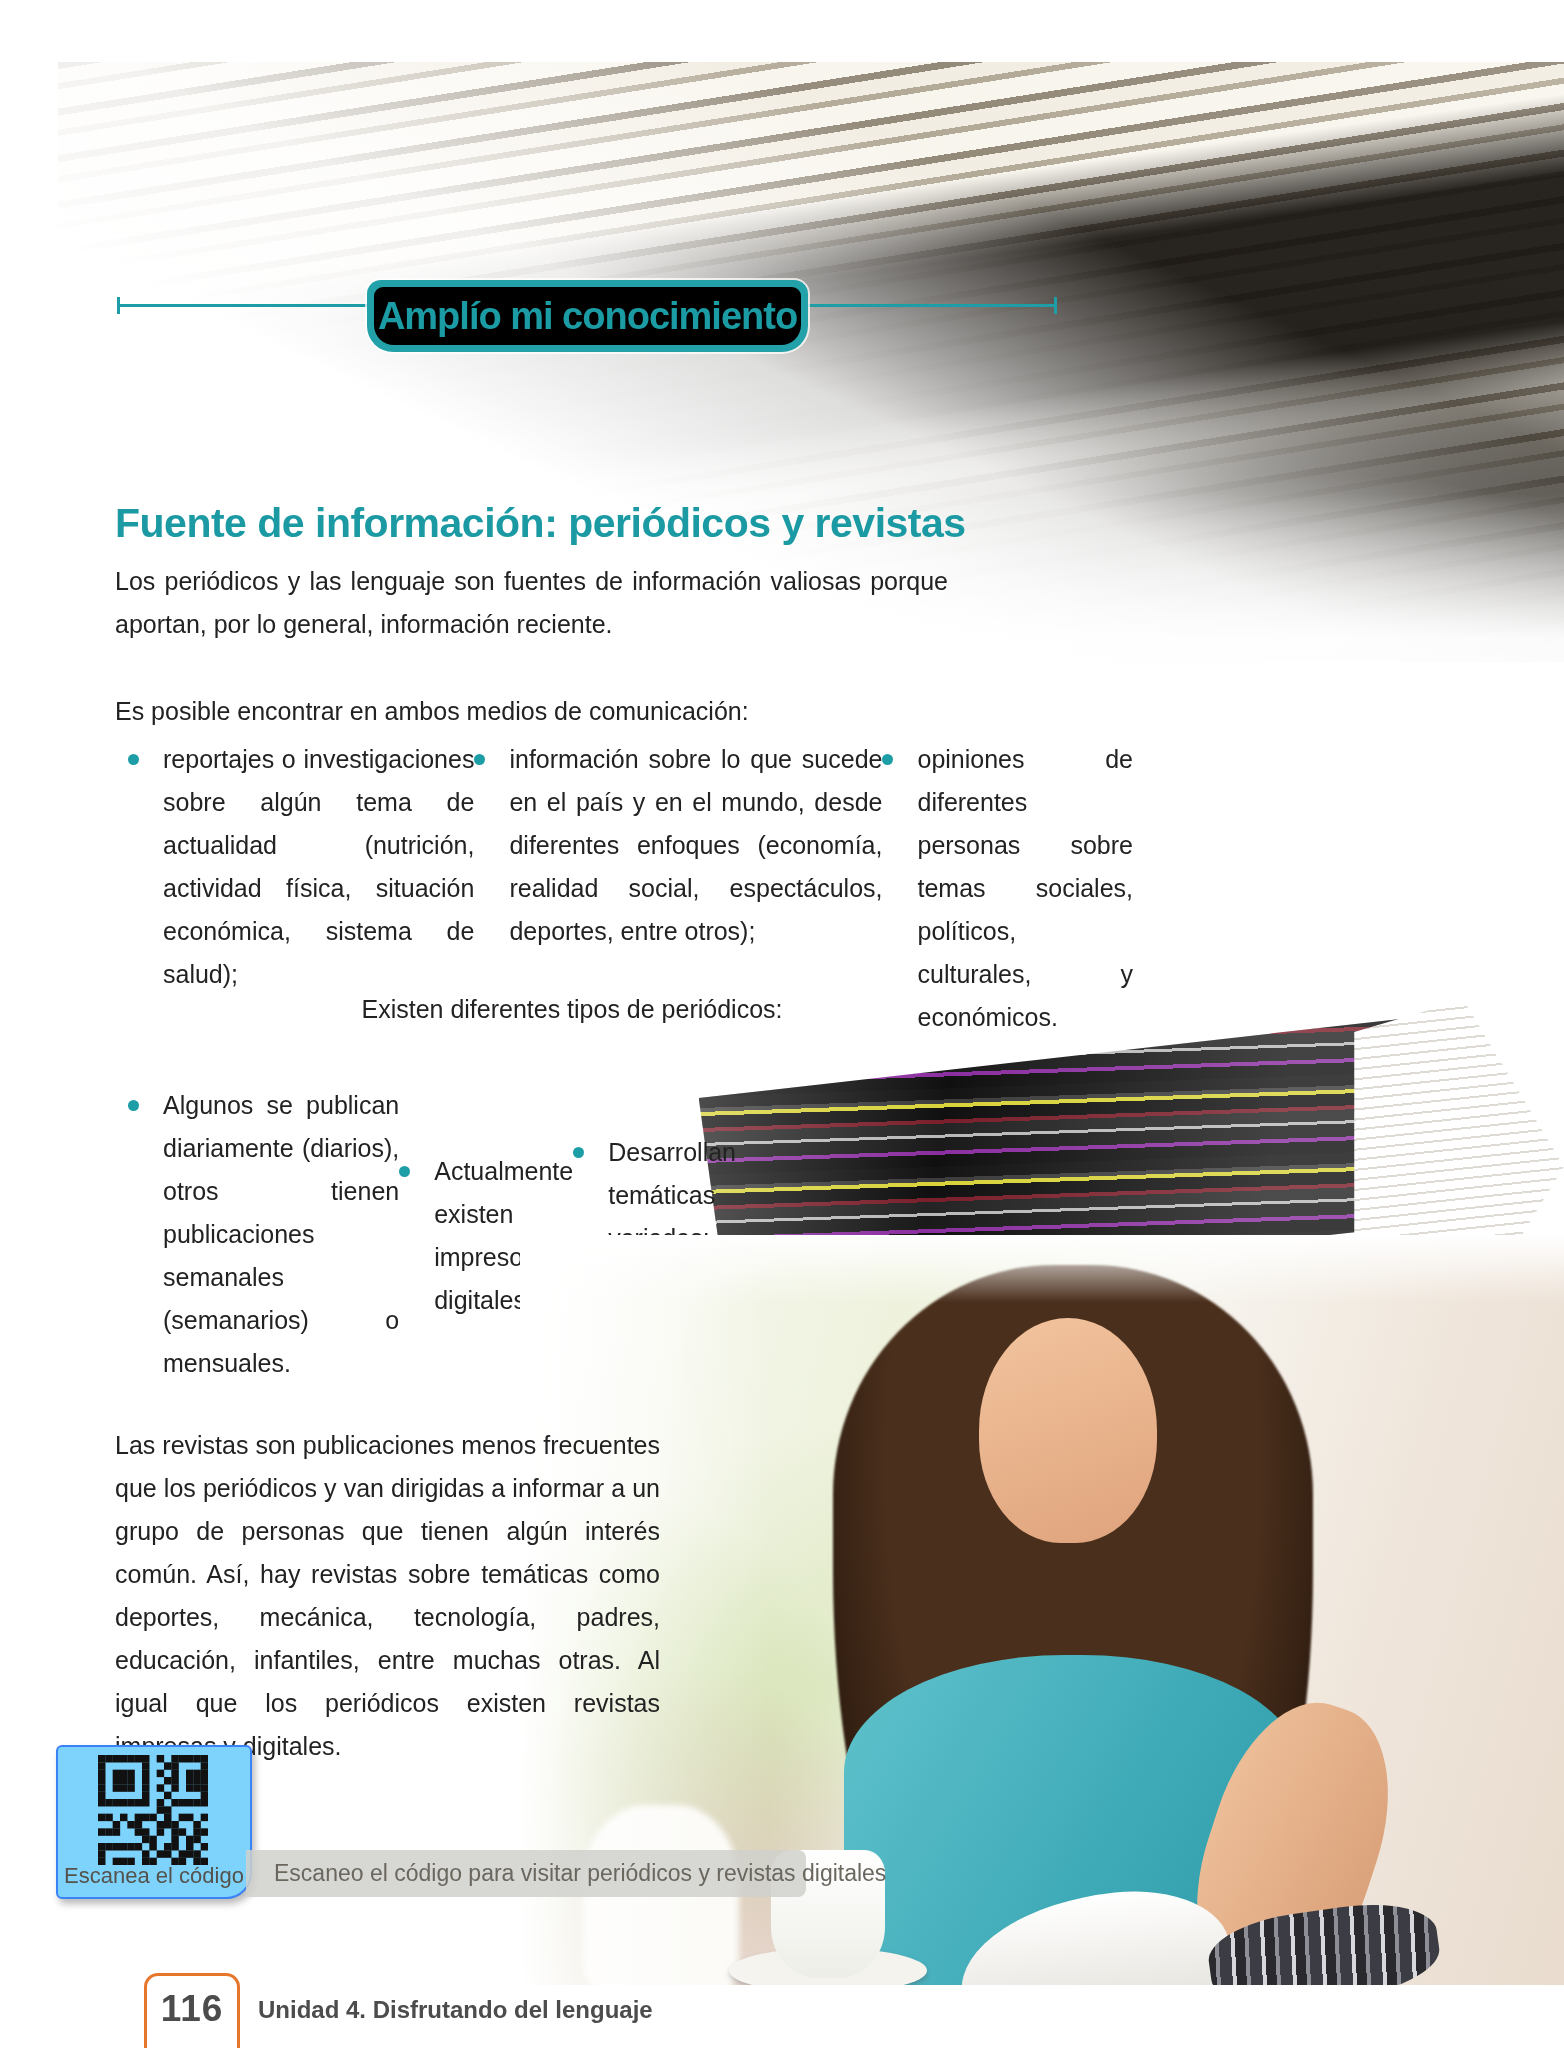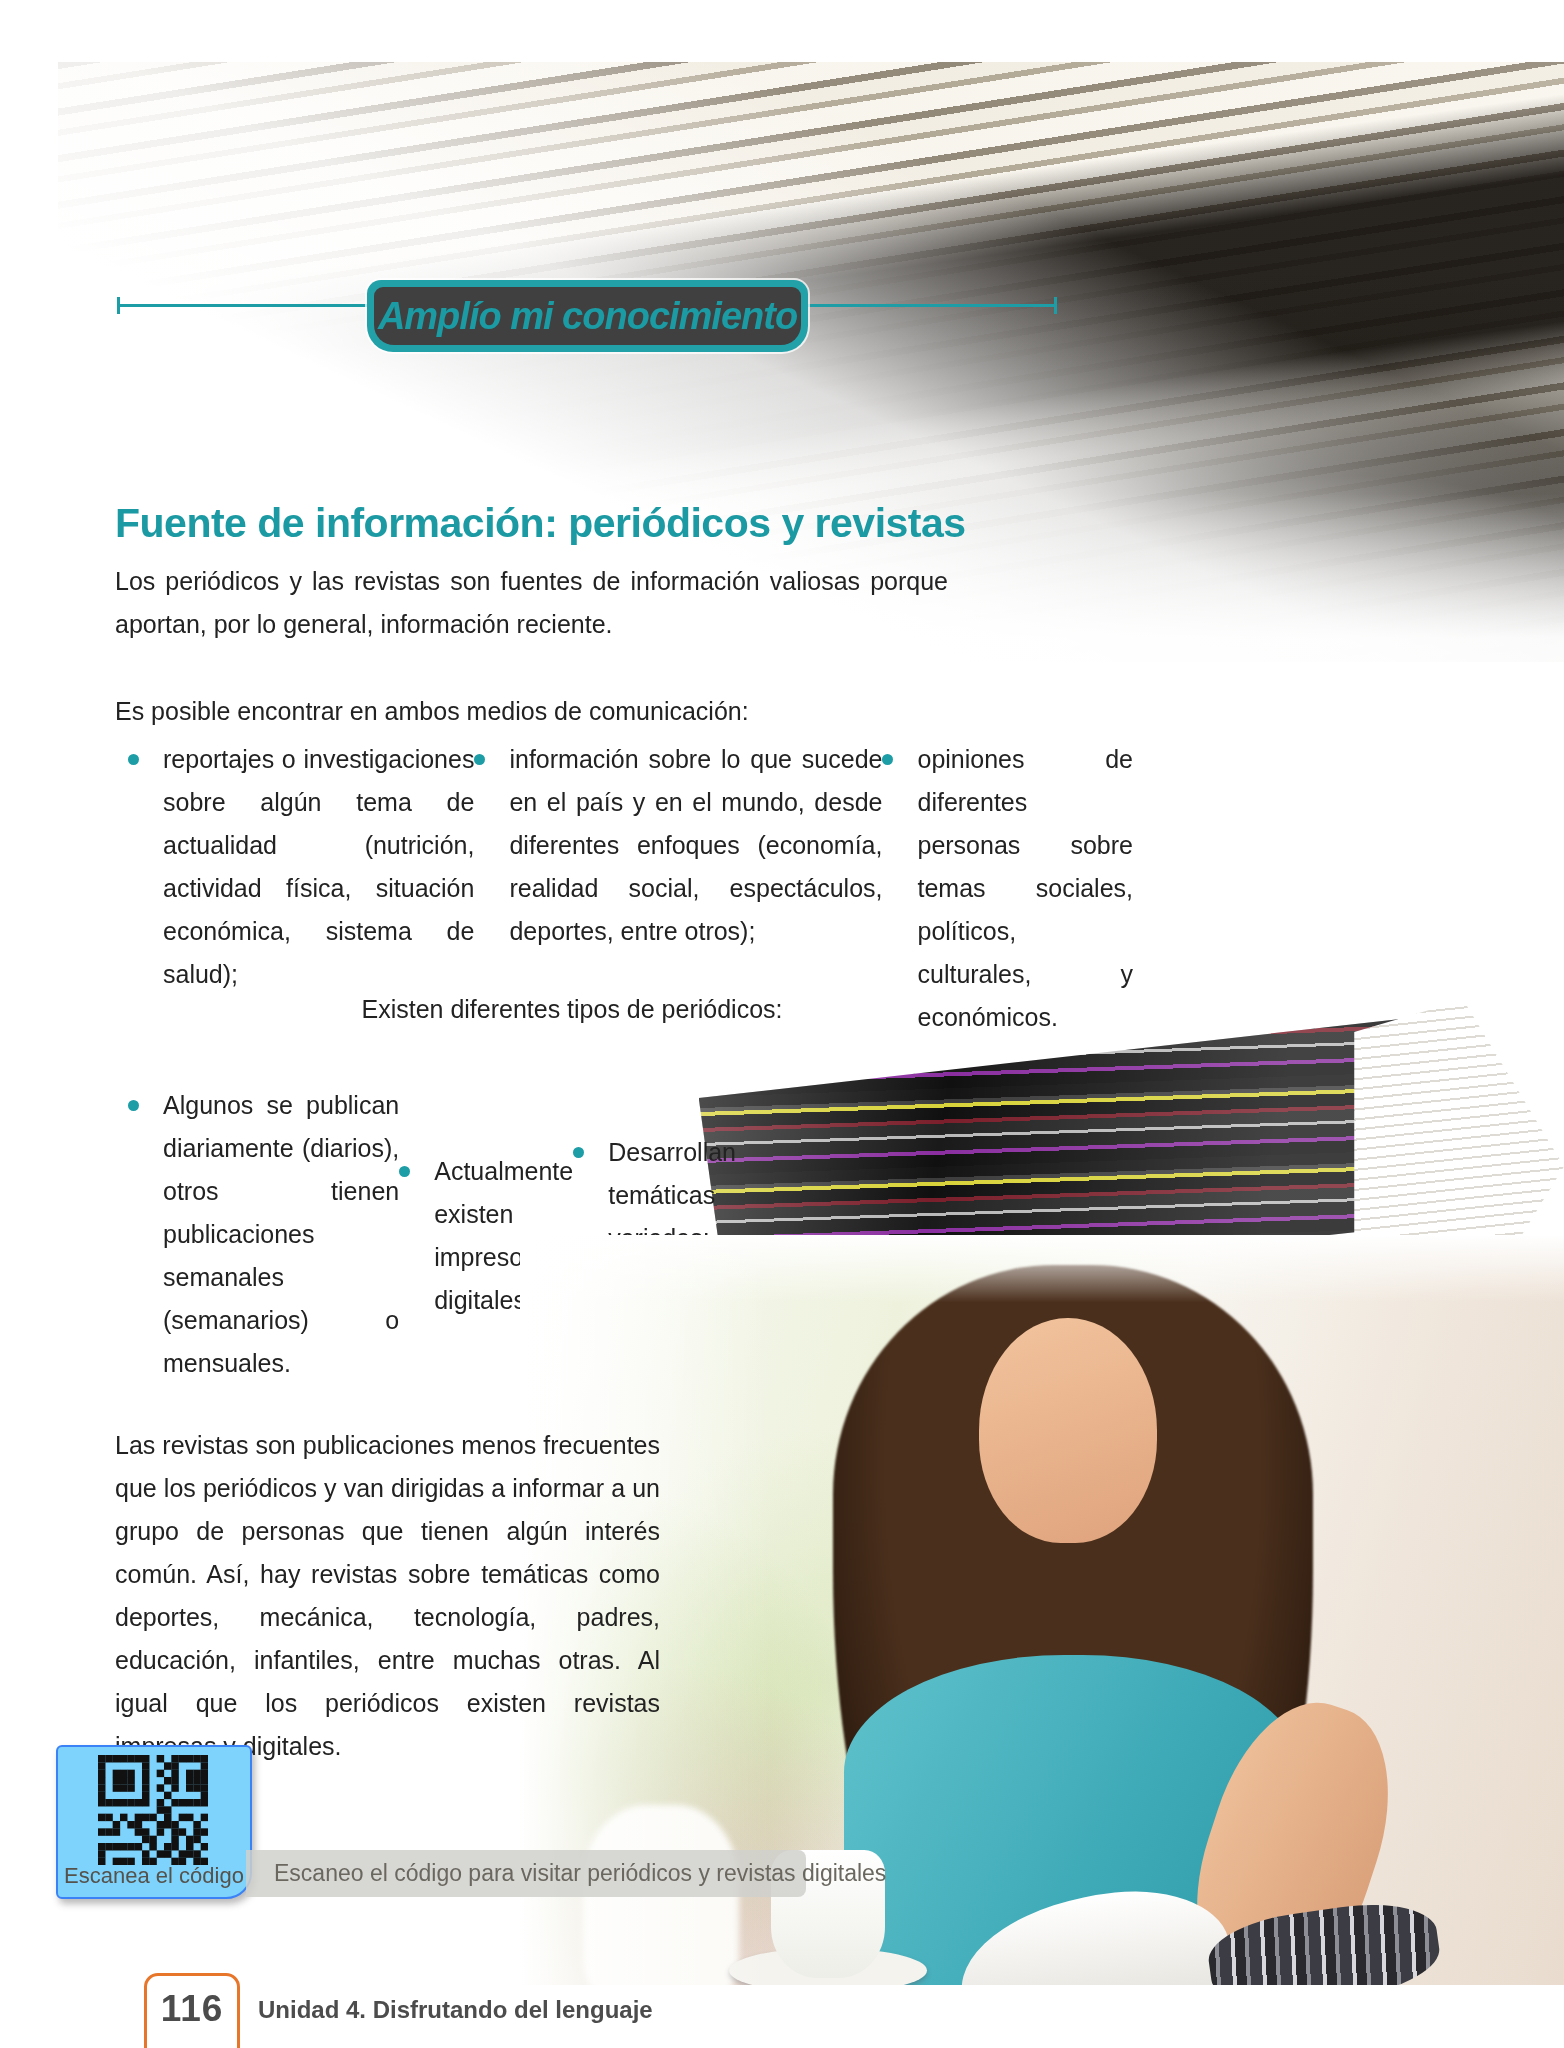--- a/index.html
+++ b/index.html
@@ -25,22 +25,22 @@
   .rule{position:absolute;left:117px;top:304px;width:940px;height:3px;background:#1d9da6;}
   .rule .tick{position:absolute;top:-7px;width:3px;height:17px;background:#1d9da6;}
   .tick.left{left:0;} .tick.right{right:0;}
   .banner{
     position:absolute;left:367px;top:280px;width:441px;height:72px;
     background:#23a1a9;border-radius:14px 14px 26px 26px;
     box-shadow:0 0 0 2px rgba(255,255,255,.75);
     display:flex;align-items:center;justify-content:center;
   }
   .banner .inner{
-    position:absolute;inset:7px;background:#404040;border-radius:9px 9px 20px 20px;
-    display:flex;align-items:center;justify-content:center;font-style:italic;
+    position:absolute;inset:7px;background:#000000;border-radius:9px 9px 20px 20px;
+    display:flex;align-items:center;justify-content:center;
   }
   .banner .inner span{
     color:#1b9ba4;font-weight:bold;font-size:38px;letter-spacing:-1px;white-space:nowrap;
   }
   
   .heading{
     position:absolute;left:115px;top:500px;
     color:#1b9aa3;font-weight:bold;font-size:41px;letter-spacing:-0.5px;white-space:nowrap;
   }
   .body-text{font-size:25px;line-height:43px;text-align:justify;color:#222;}
@@ -187,21 +187,21 @@
   </div>
 
   <div class="banner">
     <div class="inner">
       <span>Amplío mi conocimiento</span>
     </div>
   </div>
 
   <div class="heading">Fuente de información:  periódicos y revistas</div>
 
-  <div class="body-text p-intro">Los periódicos y las revistas son fuentes de información valiosas porque aportan, por lo general, información reciente.</div>
+  <div class="body-text p-intro">Los periódicos y las lenguaje son fuentes de información valiosas porque aportan, por lo general, información reciente.</div>
 
   <div class="body-text p-possible">Es posible encontrar en ambos medios de comunicación:</div>
 
   <div class="blist ul-media">
     <div class="item">
       <span class="dot"></span>
       <span class="body-text">reportajes o investigaciones sobre algún tema de actualidad (nutrición, actividad física, situación económica, sistema de salud);</span>
     </div>
     <div class="item">
       <span class="dot"></span>

